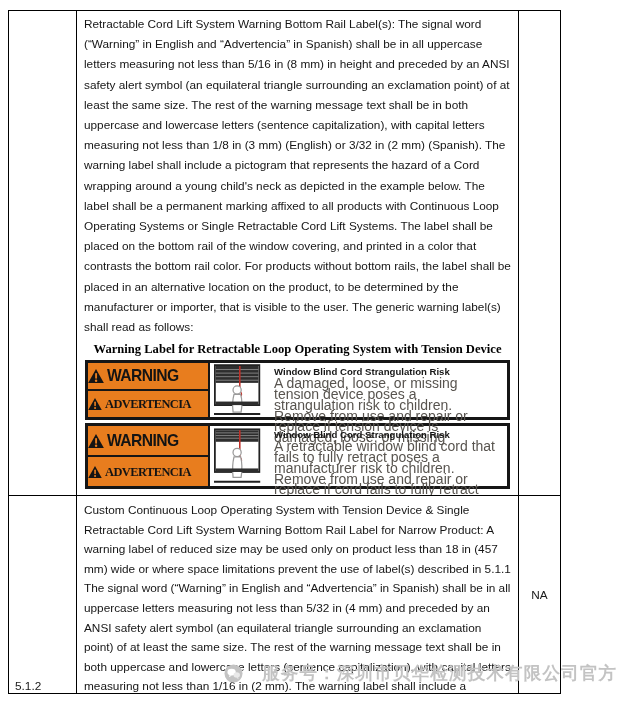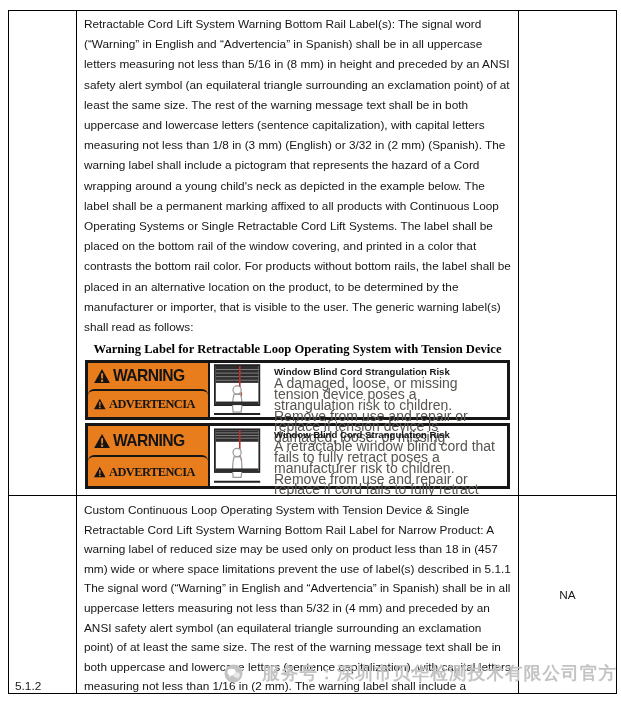--- a/index.html
+++ b/index.html
@@ -9,21 +9,21 @@
     background:#ffffff;
     color:#1a1a1a;
     position:relative;
     overflow:hidden;
   }
   .page { position:absolute; inset:0; background:#fff; }
 
   
   .tbl {
     position:absolute; left:8px; top:10px;
-    width:609px; height:684px;
+    width:553px; height:684px;
     border:1.6px solid #000;
     display:grid;
     grid-template-columns:67px 442px 1fr;
     grid-template-rows:484px 1fr;
   }
   .cell { overflow:hidden; }
   .b-left { border-left:1.4px solid #000; }
   .b-top  { border-top:1.4px solid #000; }
 
   .cell-clause { display:flex; align-items:flex-end; padding-left:6px; font-size:11.8px; }
@@ -63,22 +63,21 @@
     background:#E87D1E;
     display:flex;
     flex-direction:column;
     border-right:2px solid #161616;
   }
   .wl-sig-row {
     flex:1;
     display:flex;
     align-items:center;
     gap:3px;
-    padding:0 6px;
-    border-radius:6px;
+    padding:0 0;
   }
   .wl-sig-row.second { border-top:2px solid #161616;font-family:Liberation Serif, serif; }
   .wl-sig-text {
     font-weight:bold;
     color:#141414;
     white-space:nowrap;
     transform:scaleX(0.92);
     transform-origin:left center;
   }
   .wl-sig-en { font-size:17px; letter-spacing:-0.6px; }

